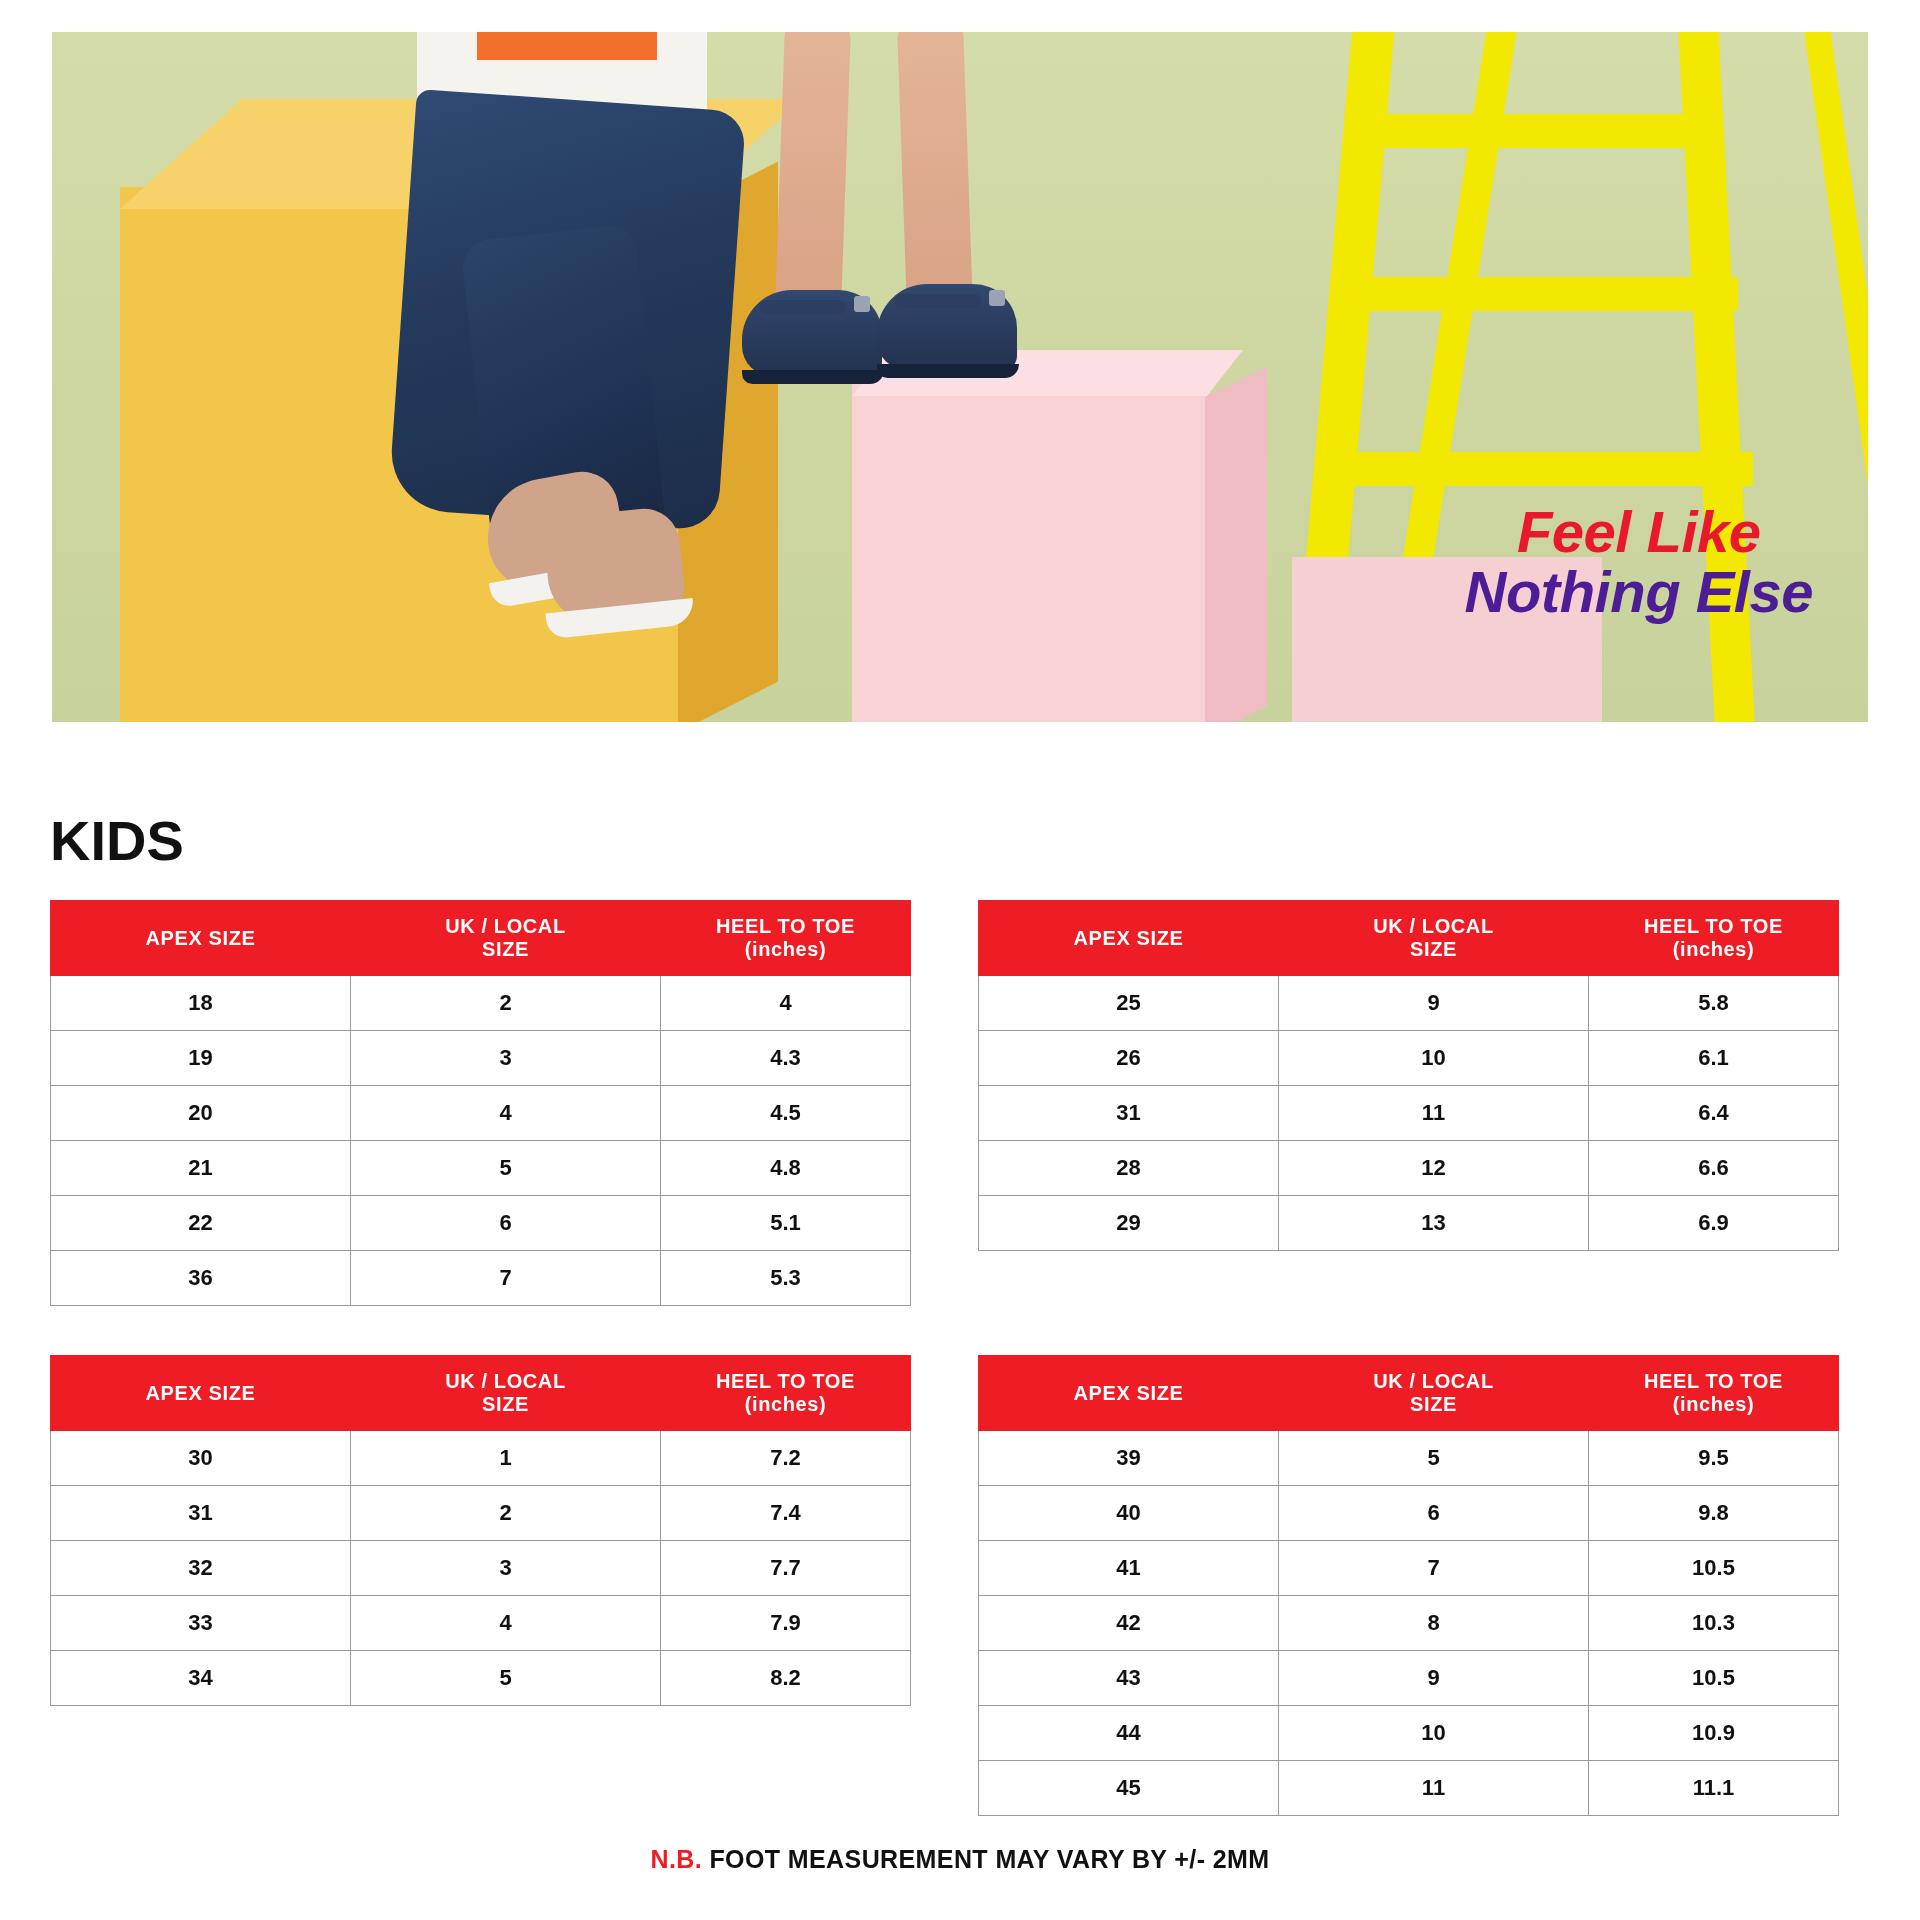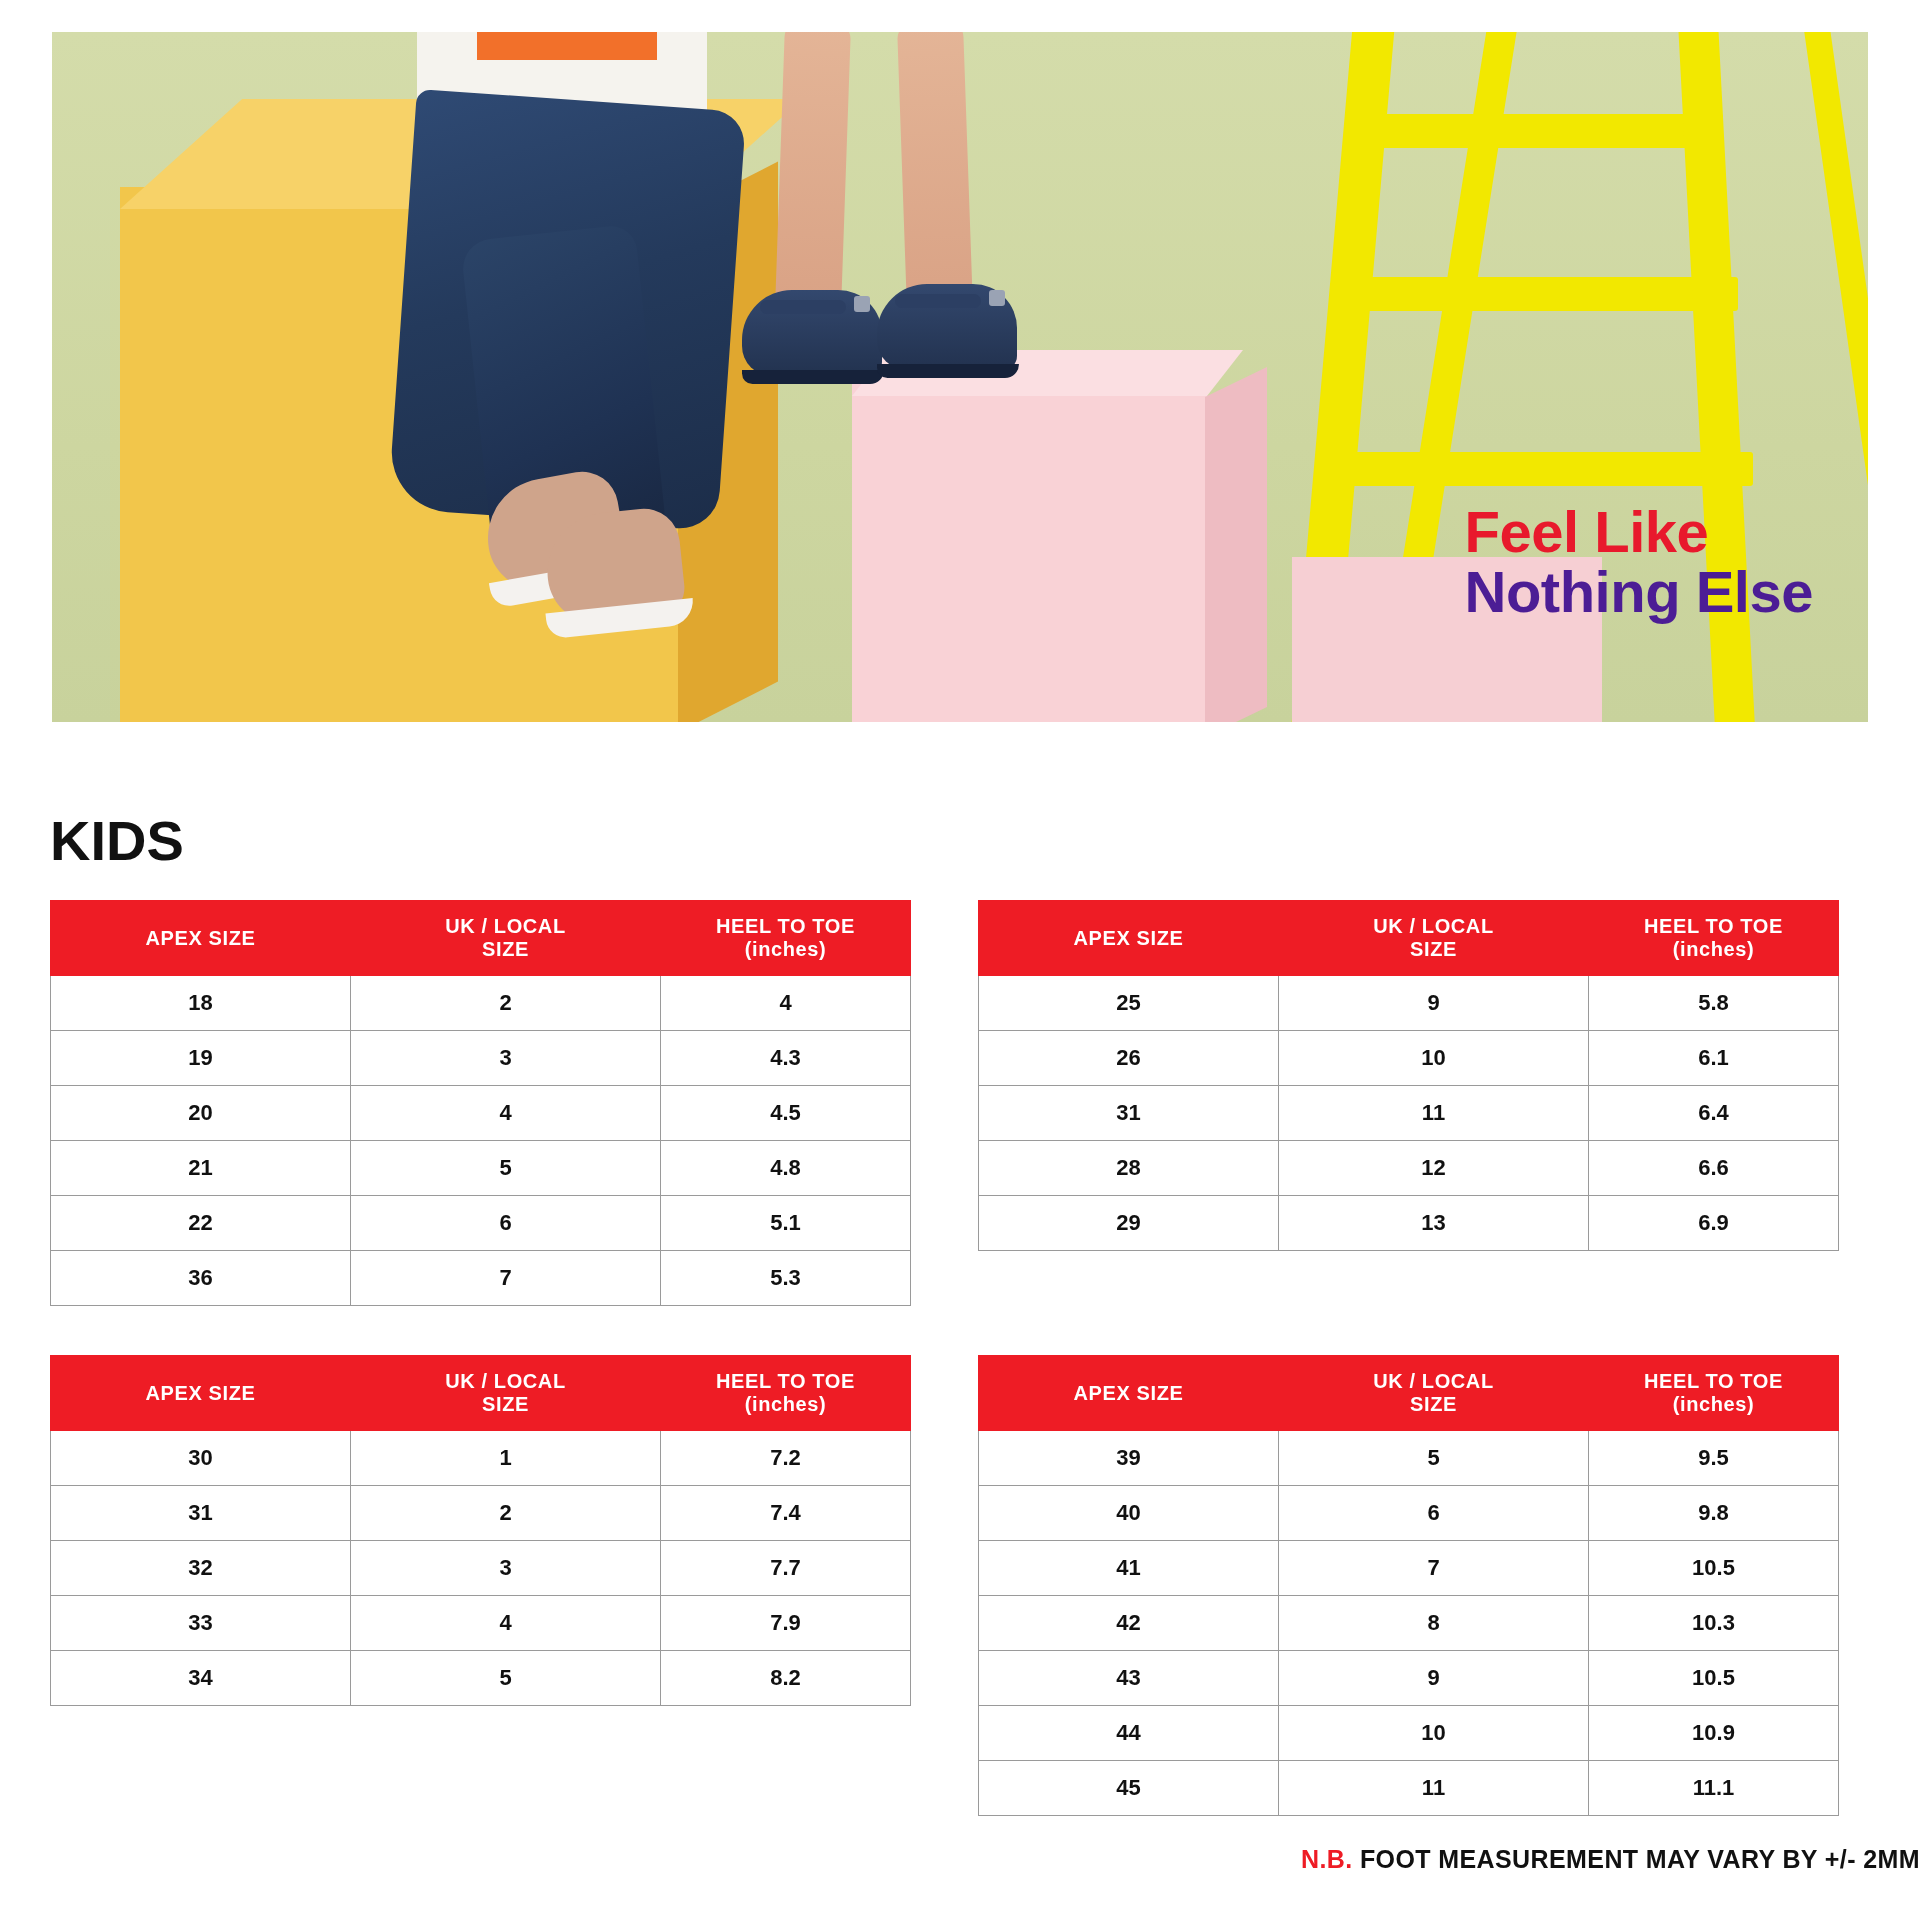--- a/index.html
+++ b/index.html
@@ -245,22 +245,23 @@
     height: 14px;
     background: #16223a;
     border-radius: 0 0 24px 18px;
   }
 
   
   .tagline {
     position: absolute;
     right: 55px;
     top: 470px;
-    text-align: left;
+    text-align: center;
     line-height: 1.04;
+    font-style: italic;
   }
   .tagline .l1 {
     font-size: 58px;
     font-weight: 700;
     color: #e8192c;
     letter-spacing: -0.5px;
   }
   .tagline .l2 {
     font-size: 58px;
     font-weight: 700;
@@ -324,21 +325,21 @@
   .col-a { width: 300px; }
   .col-b { width: 310px; }
   .col-c { width: 250px; }
 
   
   .footnote {
     position: absolute;
     left: 0;
     top: 1845px;
     width: 1920px;
-    text-align: right;
+    text-align: center;
     font-size: 25px;
     font-weight: 700;
     letter-spacing: 0.4px;
     color: #111111;
   }
   .footnote .nb { color: #ee1c25; }
 </style>
 </head>
 <body>
 

